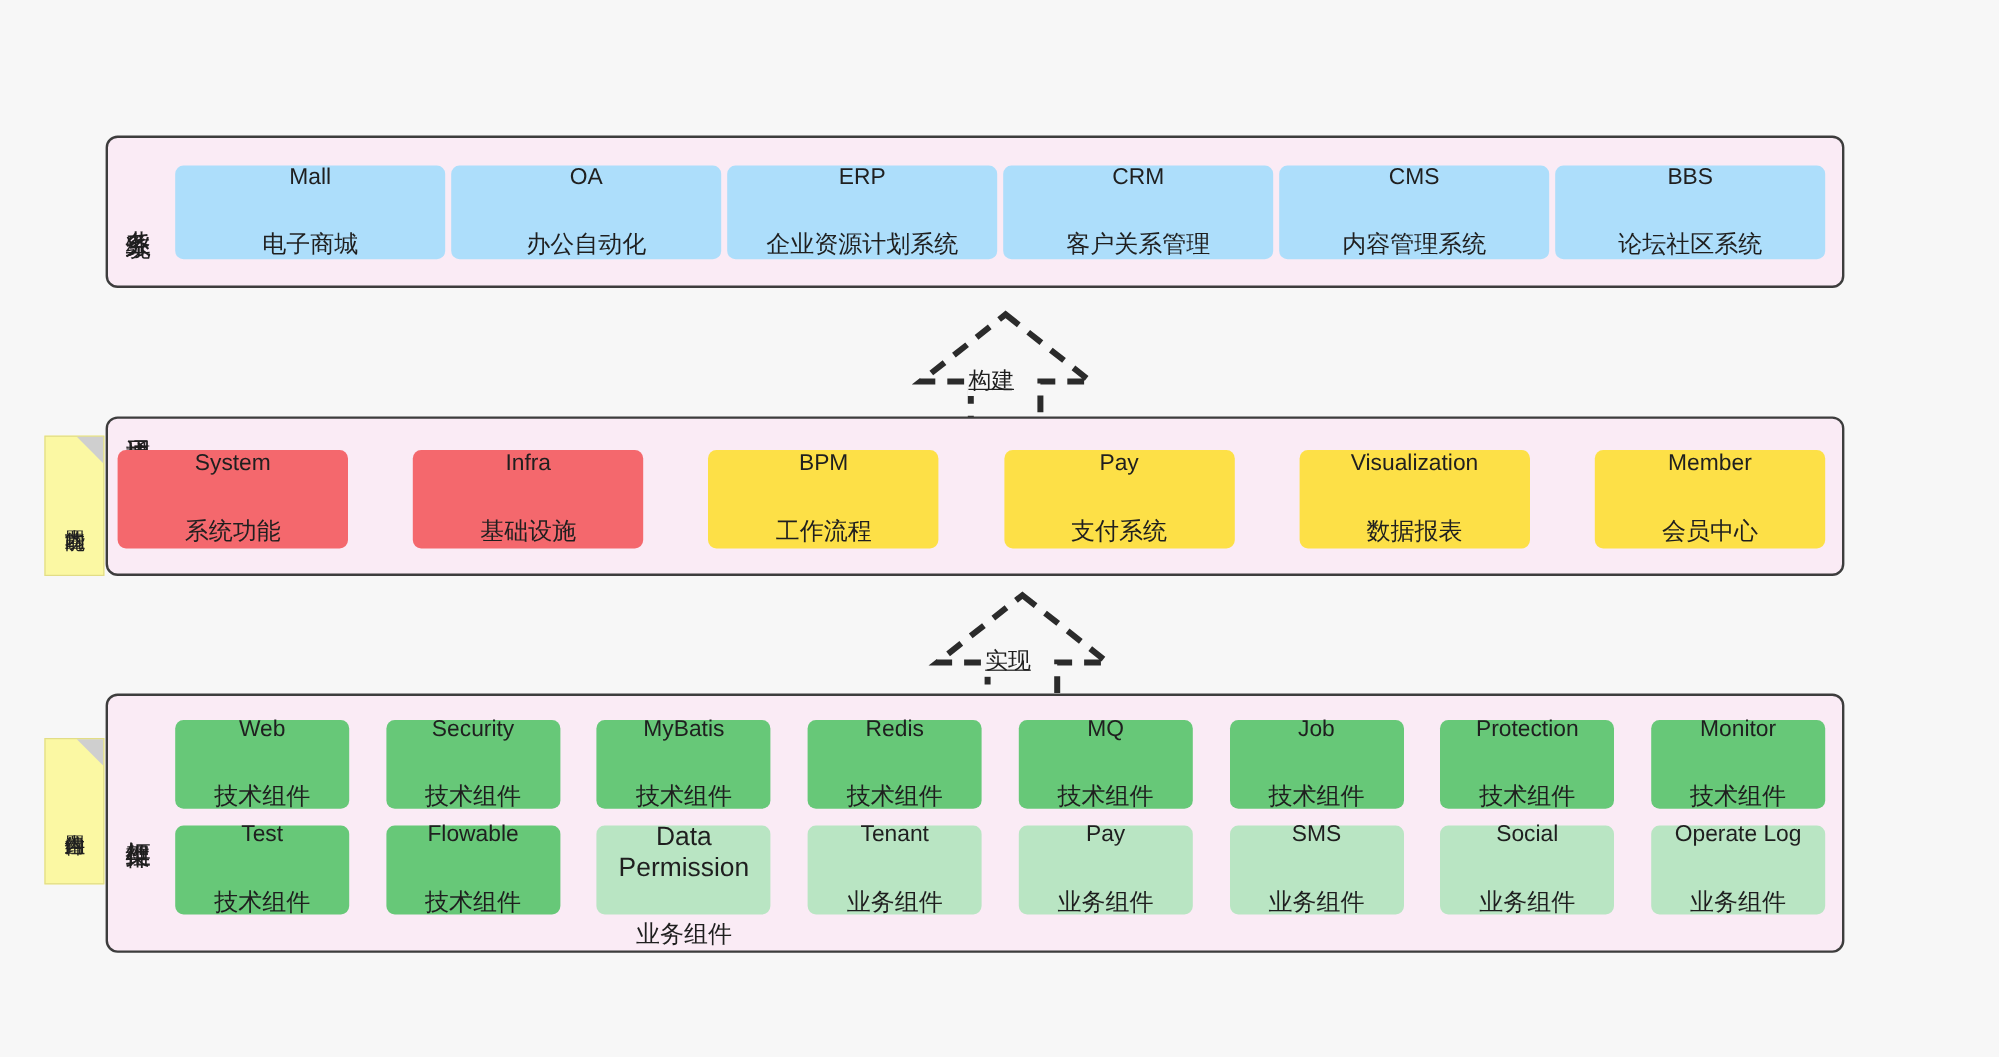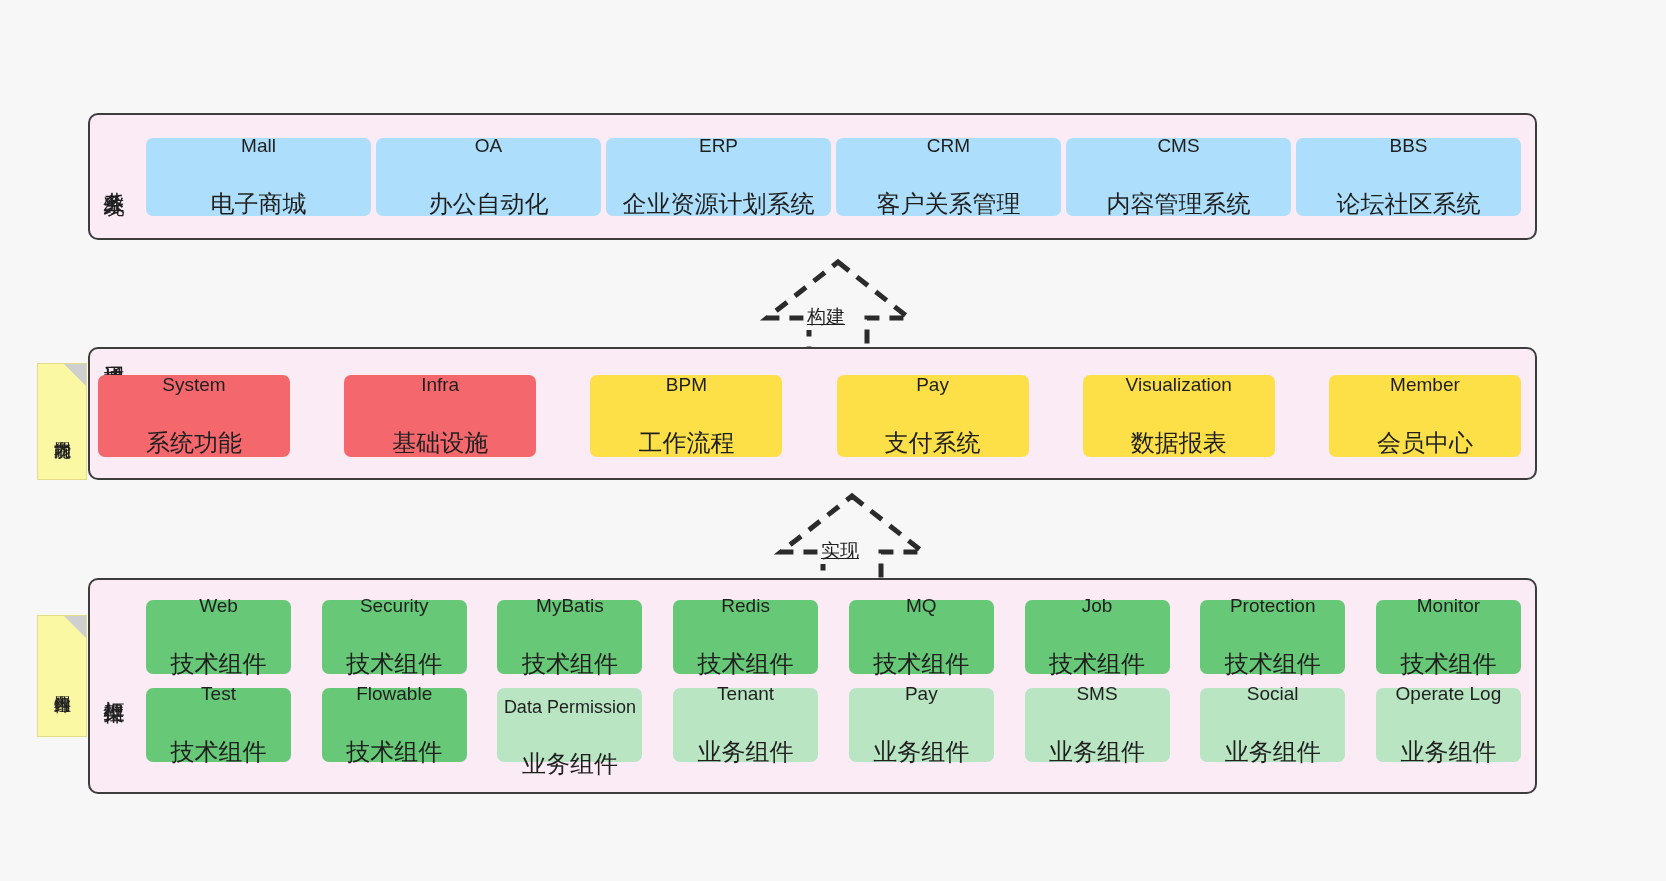--- a/index.html
+++ b/index.html
@@ -67,41 +67,41 @@
     display: flex;
     flex-direction: column;
     align-items: center;
     justify-content: center;
     text-align: center;
     color: #1f1f1f;
     line-height: 1.25;
     padding: 4px 6px;
   }
   .card .t-en { font-size: 19px; }
-  .card .t-cn { font-size: 24px; margin-top: 32px; }
+  .card .t-cn { font-size: 20px; margin-top: 32px; }
 
   .card.biz {
     background: #addefb;
     width: 225px;
     height: 78px;
   }
   .card.mod {
     background: #fde047;
     width: 192px;
     height: 82px;
   }
   .card.mod.strong { background: #f4686d; }
 
   .card.comp {
     background: #67c878;
     width: 145px;
     height: 74px;
   }
   .card.comp.biz-comp { background: #b9e5c3; }
-  .card.comp.tall .t-en { font-size: 18px; line-height: 1.15; margin-top: 27px; }
+  .card.comp.tall .t-en { font-size: 22px; line-height: 1.15; margin-top: 27px; }
 
   
   #layer-business { left: 88px; top: 113px; width: 1449px; height: 127px; }
   #layer-modules  { left: 88px; top: 347px; width: 1449px; height: 133px; flex-direction: column; }
   #layer-framework{ left: 88px; top: 578px; width: 1449px; height: 216px; }
 
   
   .note {
     position: absolute;
     background: #fbf8a3;

